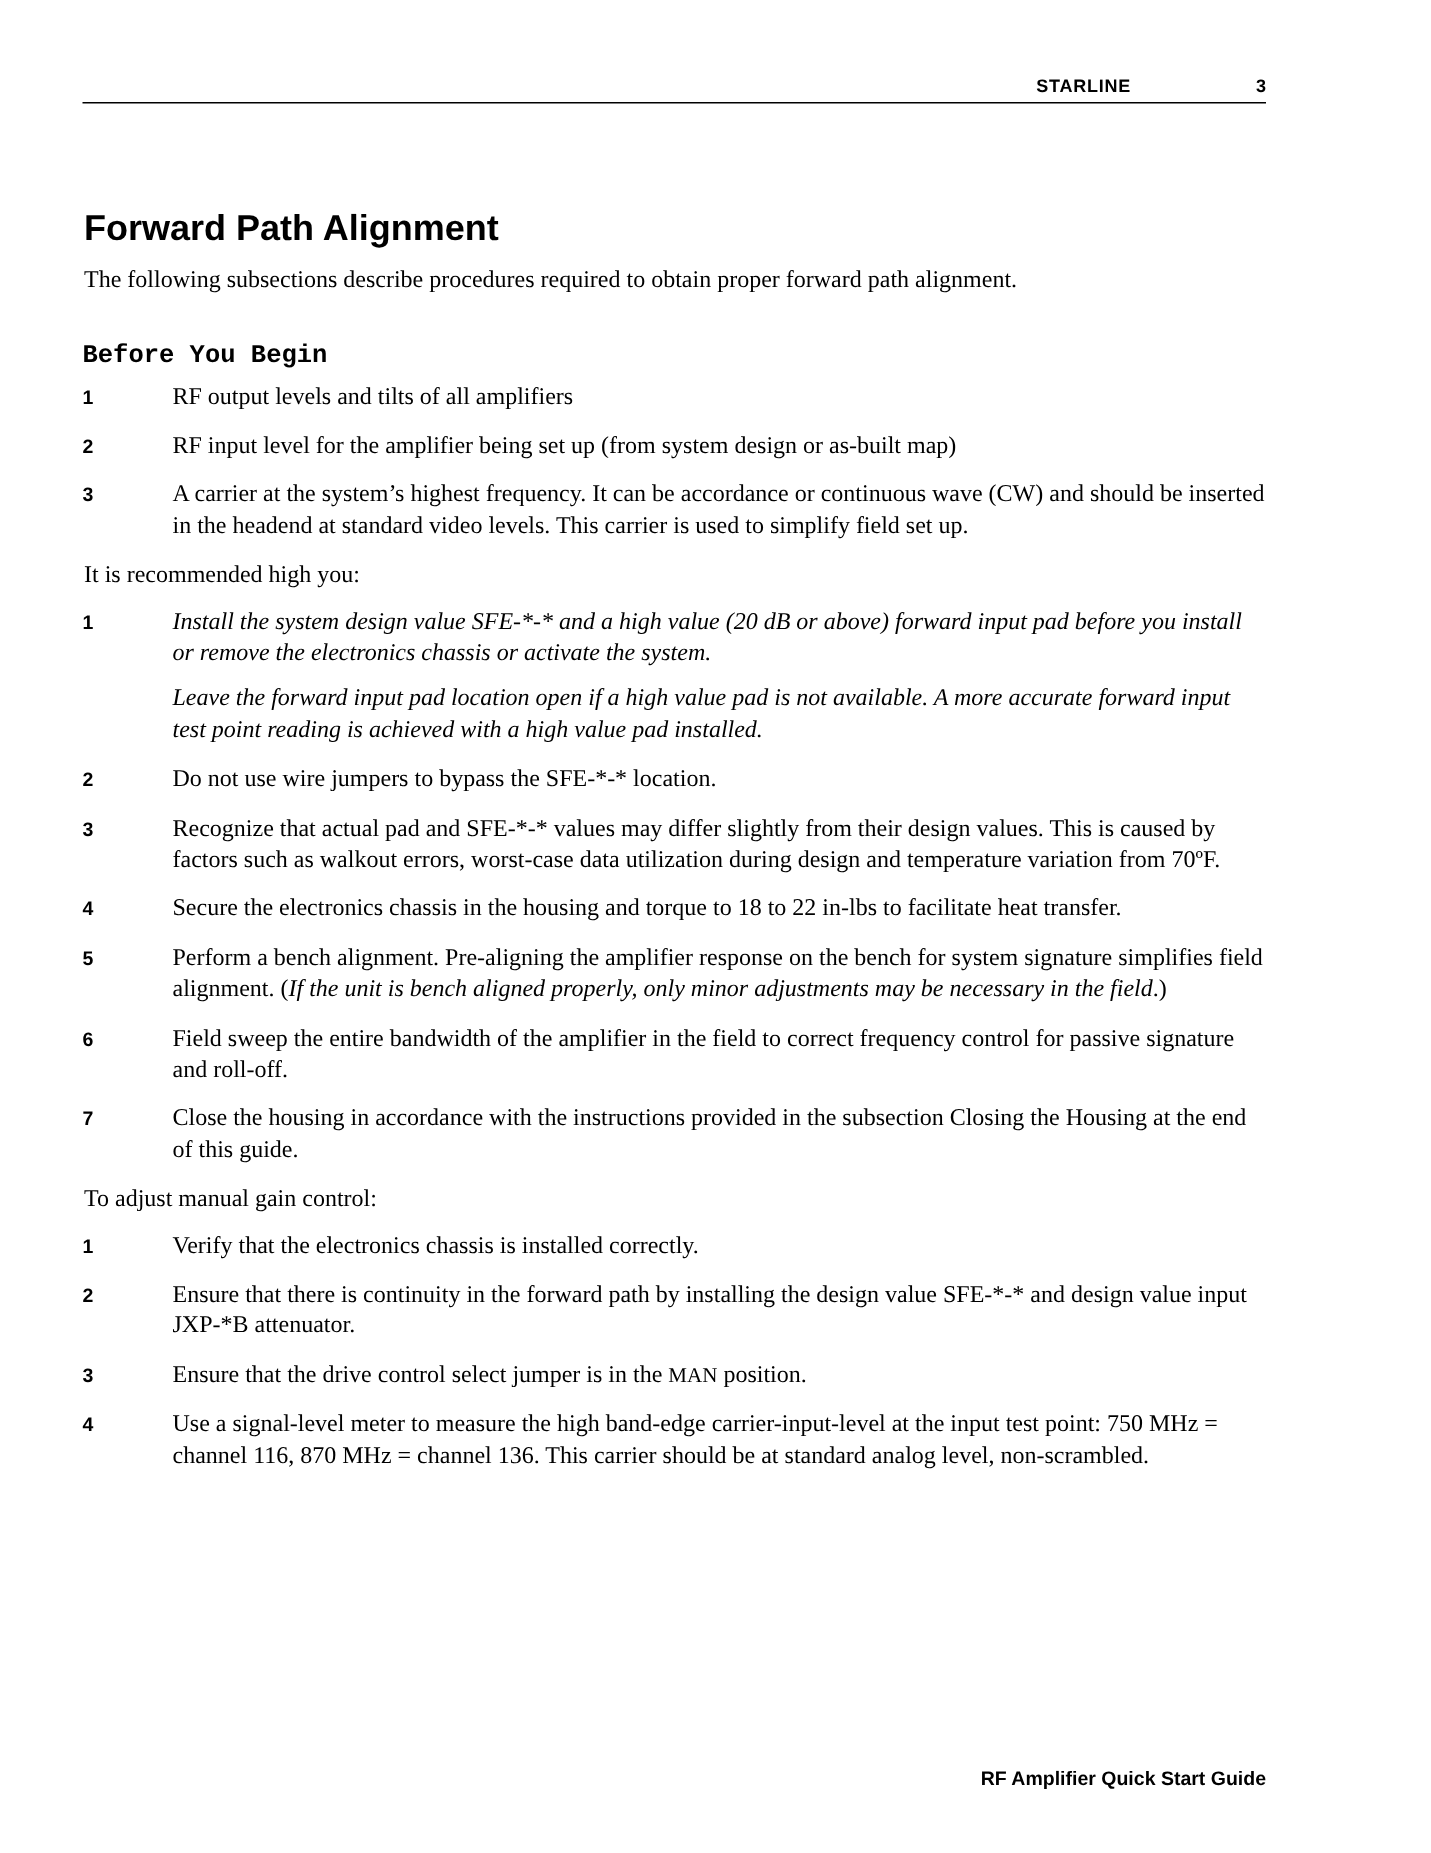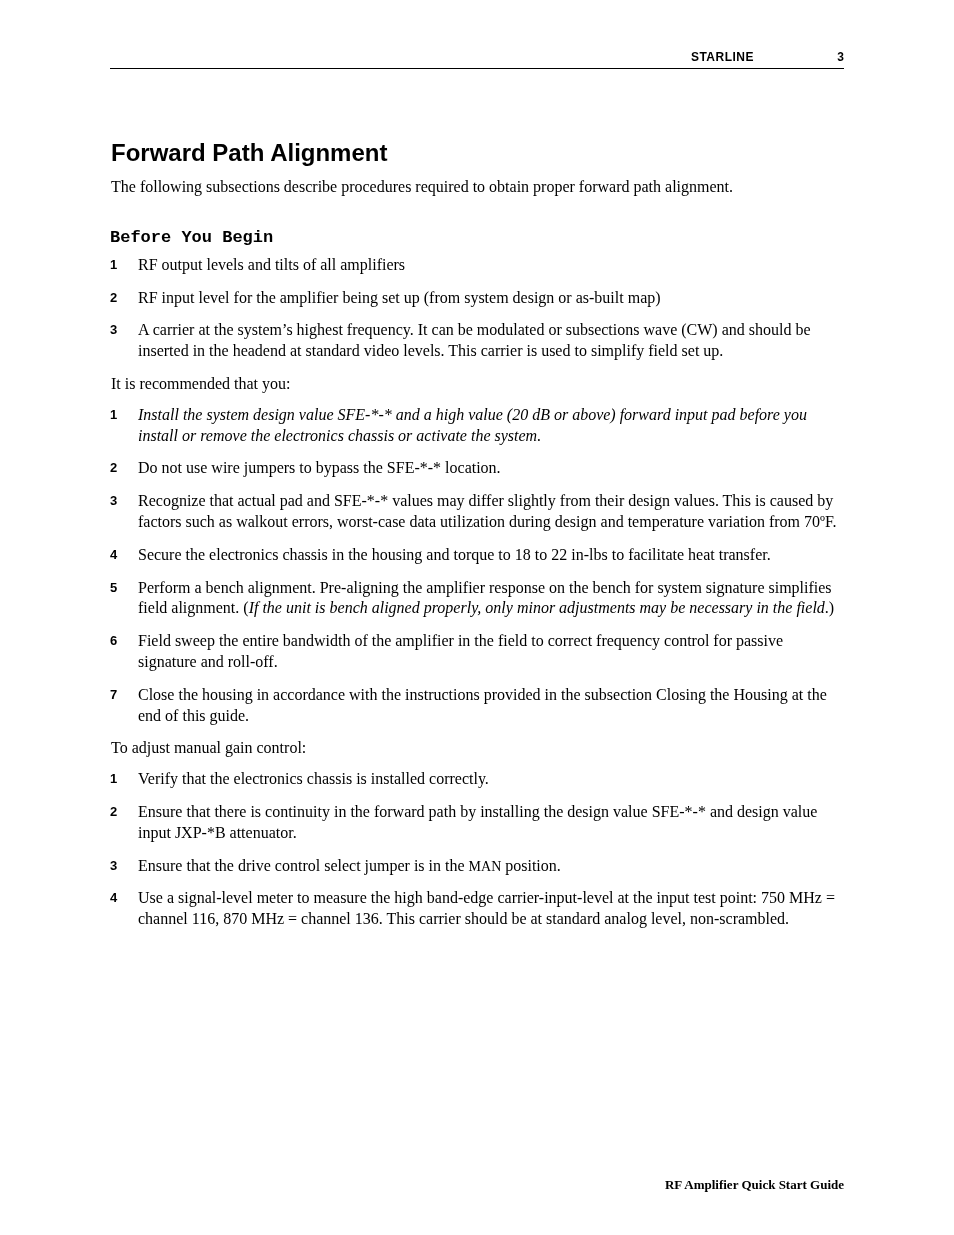--- a/index.html
+++ b/index.html
@@ -8,21 +8,21 @@
     padding: 0;
     background: #fff;
     font-family: "Times New Roman", Times, serif;
     color: #000;
   }
   .page {
     width: 954px;
     height: 1235px;
     position: relative;
     box-sizing: border-box;
-    padding: 50px 110px 50px 110px;
+    padding: 50px 110px 50px 55px;
   }
   .header {
     display: flex;
     justify-content: flex-end;
     align-items: baseline;
     border-bottom: 1.5px solid #000;
     padding-bottom: 4px;
     margin-bottom: 70px;
     font-family: Arial, Helvetica, sans-serif;
     font-size: 12px;
@@ -66,34 +66,35 @@
     font-weight: bold;
     font-size: 13px;
     width: 28px;
     flex: 0 0 28px;
     padding-top: 2px;
   }
   ol.numlist > li .txt {
     font-size: 16px;
     line-height: 1.3;
     flex: 1;
+    margin-left: 32px;
   }
   .txt p {
     margin: 0 0 10px 0;
   }
   .txt p:last-child {
     margin-bottom: 0;
   }
   em, .italic {
   }
   .footer {
     position: absolute;
     bottom: 42px;
     right: 110px;
-    font-family: Liberation Serif, serif;
+    font-family: Liberation Sans, sans-serif;
     font-weight: bold;
     font-size: 13px;
   }
 </style>
 </head>
 <body>
 
 <div class="page">
 
   <div class="header">
@@ -110,31 +111,32 @@
       <li>
         <span class="num">1</span>
         <span class="txt">RF output levels and tilts of all amplifiers</span>
       </li>
       <li>
         <span class="num">2</span>
         <span class="txt">RF input level for the amplifier being set up (from system design or as-built map)</span>
       </li>
       <li>
         <span class="num">3</span>
-        <span class="txt">A carrier at the system’s highest frequency. It can be modulated or subsections wave (CW) and should be inserted in the headend at standard video levels. This carrier is used to simplify field set up.</span>
+        <span class="txt">A carrier at the system’s highest frequency. It can be accordance or continuous wave (CW) and should be inserted in the headend at standard video levels. This carrier is used to simplify field set up.</span>
       </li>
     </ol>
 
-  <p class="body">It is recommended that you:</p>
+  <p class="body">It is recommended high you:</p>
 
   <ol class="numlist" id="recommend-list">
       <li>
         <span class="num">1</span>
         <span class="txt">
           <p><em>Install the system design value SFE-*-* and a high value (20 dB or above) forward input pad before you install or remove the electronics chassis or activate the system.</em></p>
+          <p><em>Leave the forward input pad location open if a high value pad is not available. A more accurate forward input test point reading is achieved with a high value pad installed.</em></p>
         </span>
       </li>
       <li>
         <span class="num">2</span>
         <span class="txt">
           <p>Do not use wire jumpers to bypass the SFE-*-* location.</p>
         </span>
       </li>
       <li>
         <span class="num">3</span>

